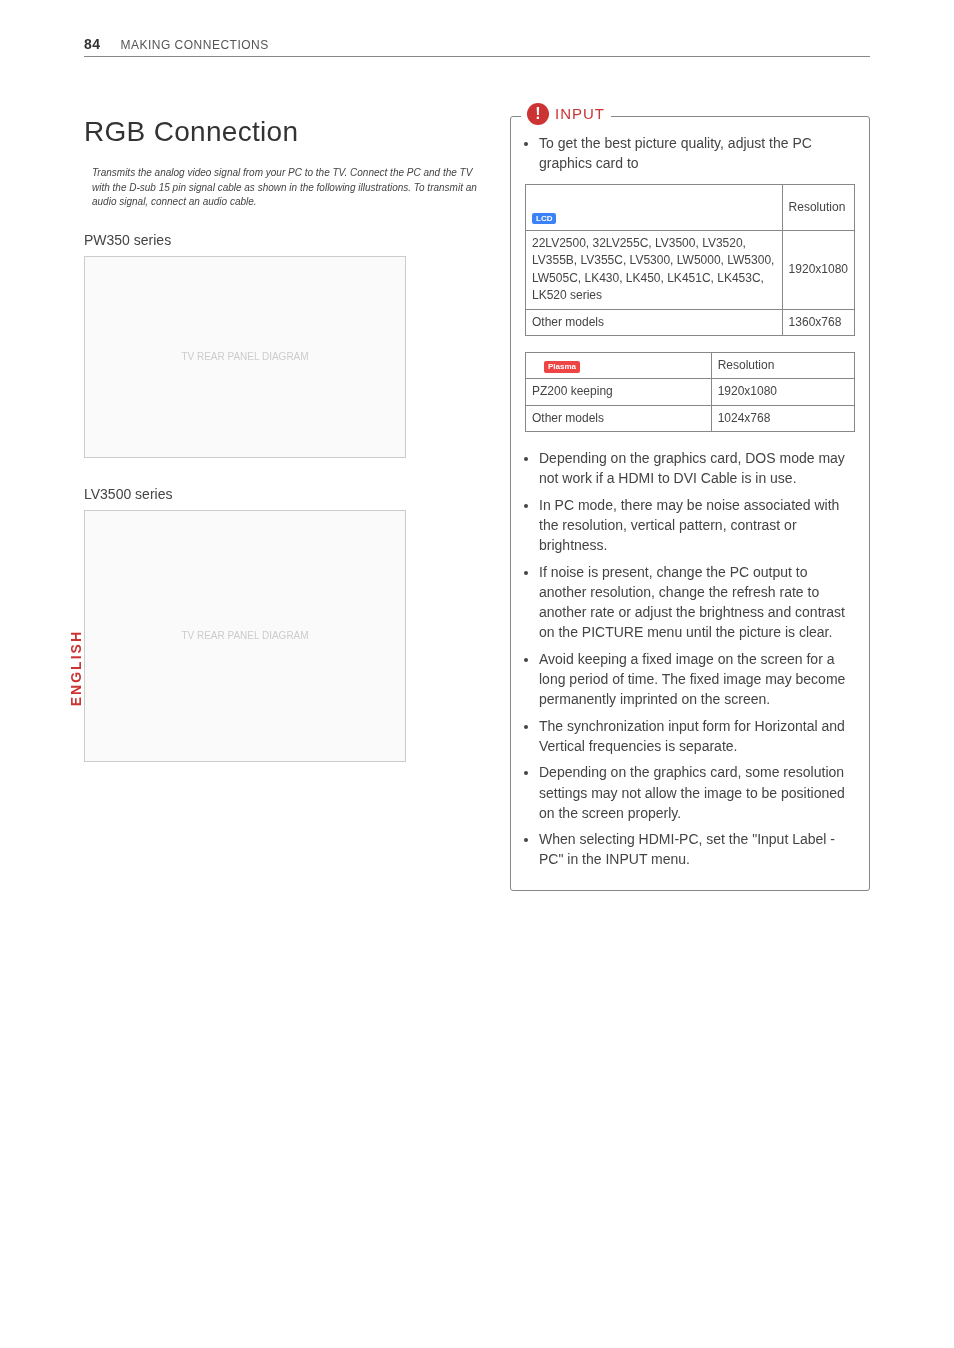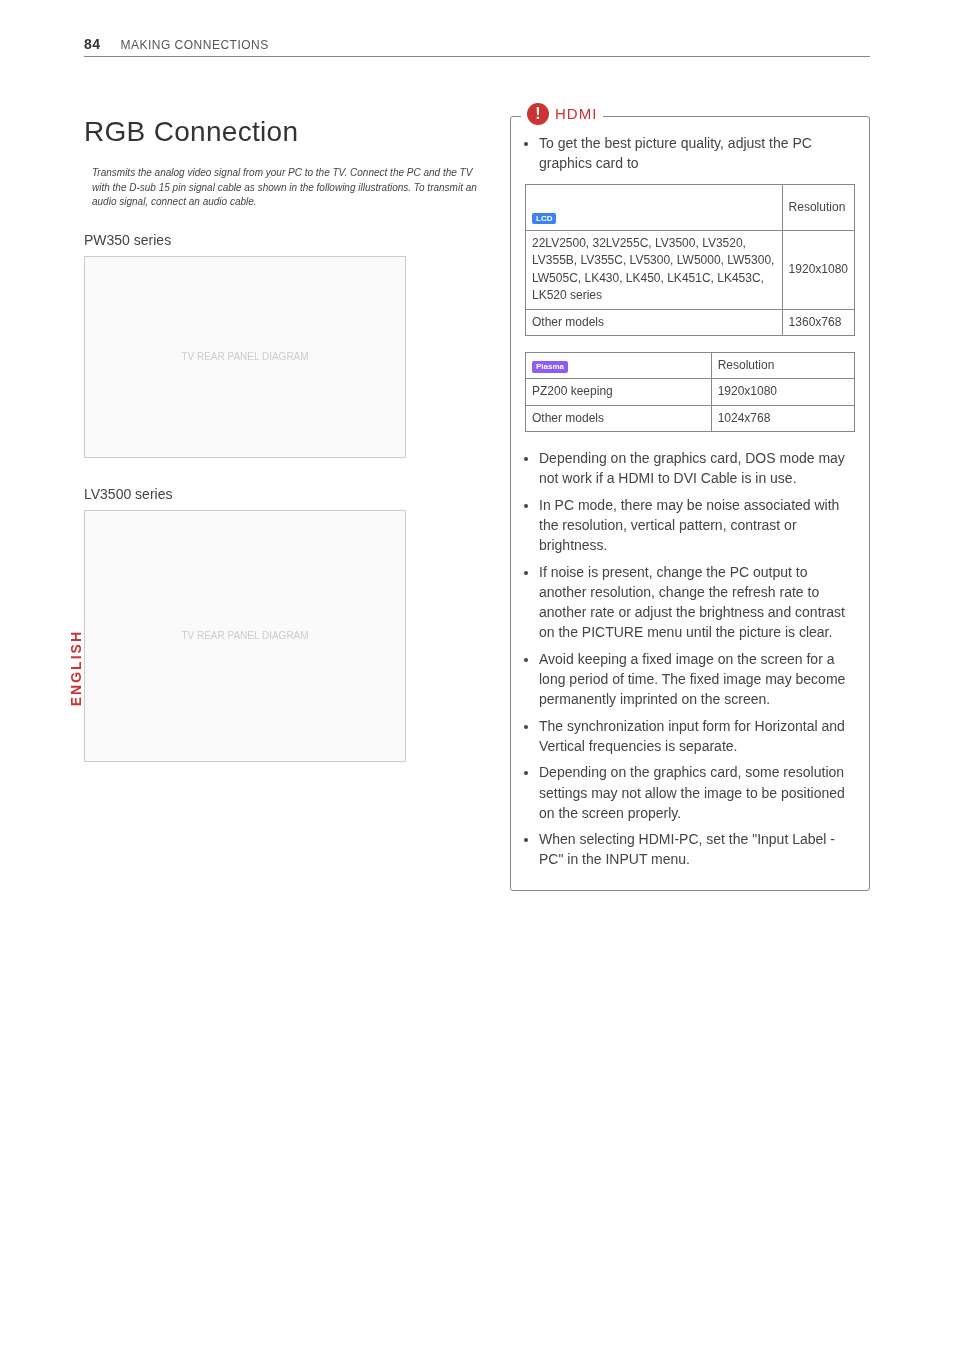--- a/index.html
+++ b/index.html
@@ -143,21 +143,21 @@
   .badge {
     display: inline-block;
     font-size: 8px;
     font-weight: bold;
     padding: 1px 4px;
     border-radius: 2px;
     color: #fff;
     line-height: 1.2;
   }
   .badge-lcd { background: #3b82f6; margin-top: 24px; }
-  .badge-plasma { background: #8b5cf6; }
+  .badge-plasma { background: #ef4444; margin-left: 12px; }
   .sidetab {
     position: absolute;
     left: 68px;
     top: 630px;
     writing-mode: vertical-rl;
     transform: rotate(180deg);
     font-weight: bold;
     color: #c33;
     letter-spacing: 2px;
     font-size: 14px;
@@ -183,21 +183,21 @@
   <div class="diagram"></div>
 
   <p class="series-label">LV3500 series</p>
   <div class="diagram" style="height:250px"></div>
 </div>
 
 <div class="right-col">
   <div class="note-box">
     <div class="note-label-wrap">
       <div class="note-icon">!</div>
-      <span class="note-label">HDMI</span>
+      <span class="note-label">INPUT</span>
     </div>
 
     <ul>
       <li>To get the best picture quality, adjust the PC graphics card to</li>
     </ul>
 
     <table>
       <tbody>
           <tr>
         <th><span class="badge badge-lcd">LCD</span></th>

